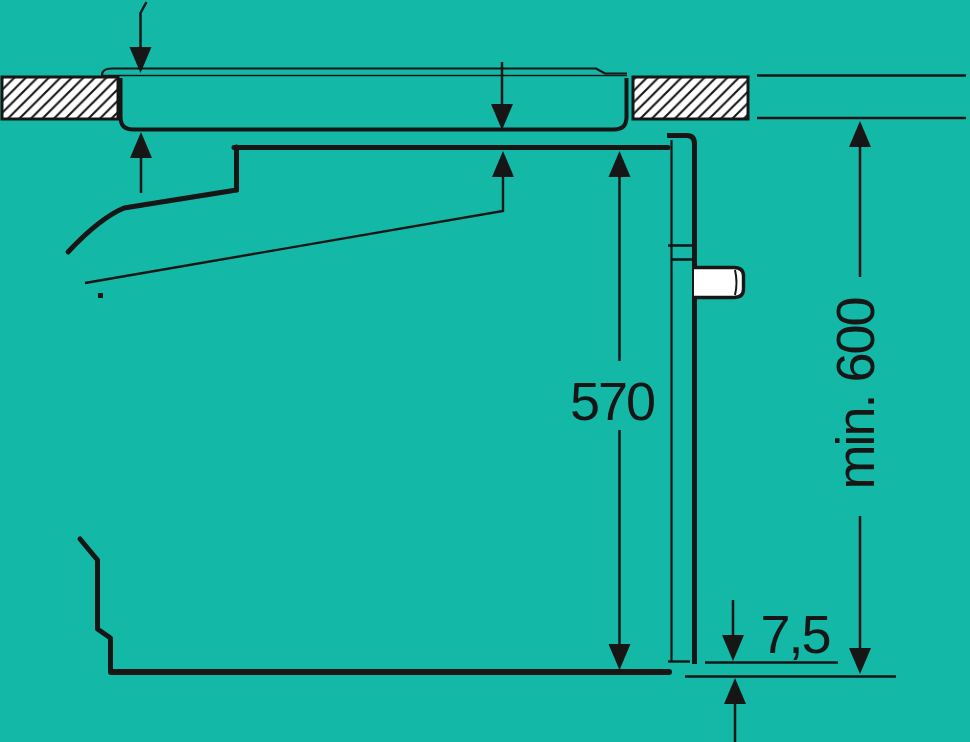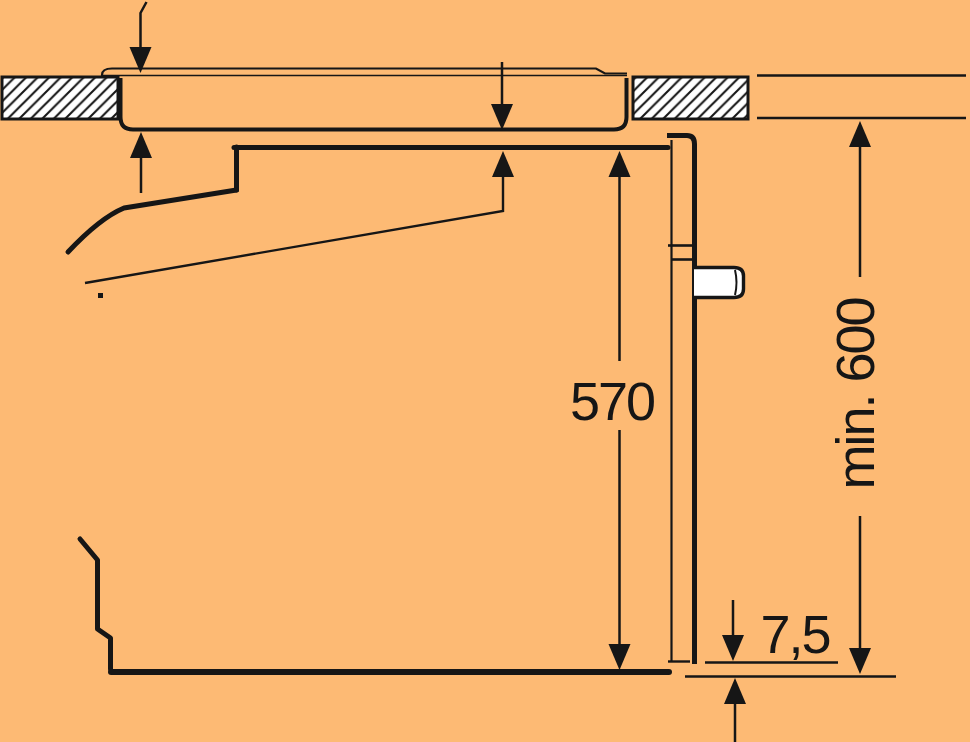--- a/index.html
+++ b/index.html
@@ -1,18 +1,18 @@
 <!DOCTYPE html>
 <html><head>
 <meta charset="utf-8">
 <style>
   html,body{margin:0;padding:0;}
   body{background:#e8e8e8;font-family:"Liberation Sans",sans-serif;}
   .stage{
-    width:970px;height:742px;background:#fdba74;position:relative;overflow:hidden;
+    width:970px;height:742px;background:#14b8a6;position:relative;overflow:hidden;
   }
   svg{display:block;}
   .dim-text{
     font-family:"Liberation Sans",sans-serif;
     font-size:54px;
     letter-spacing:-2px;
     fill:#161616;
   }
 </style>
 </head>

